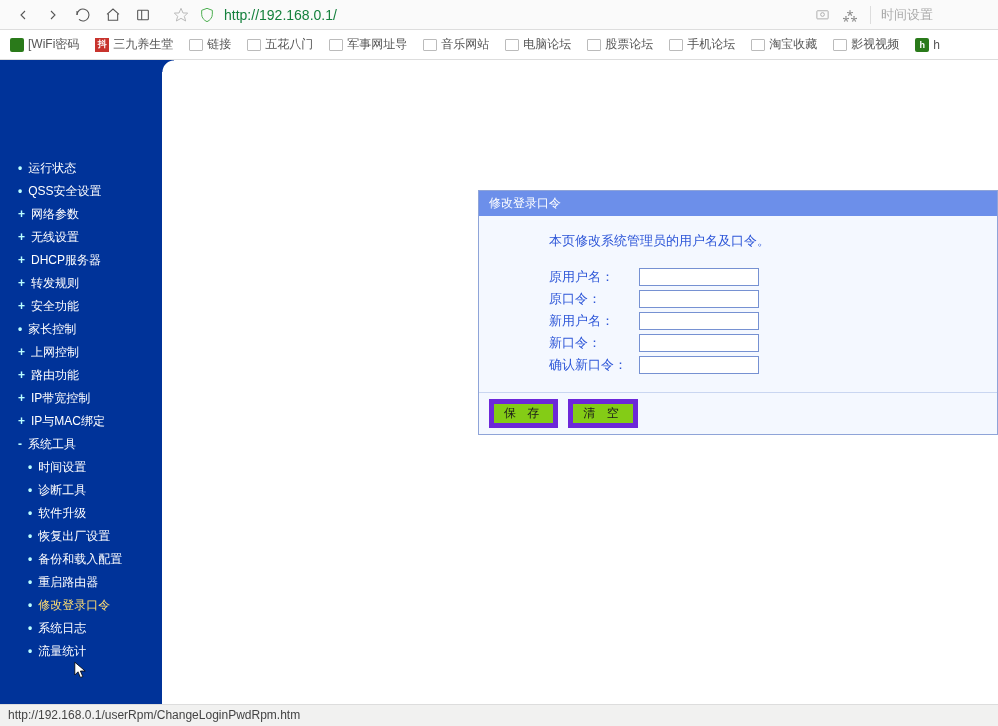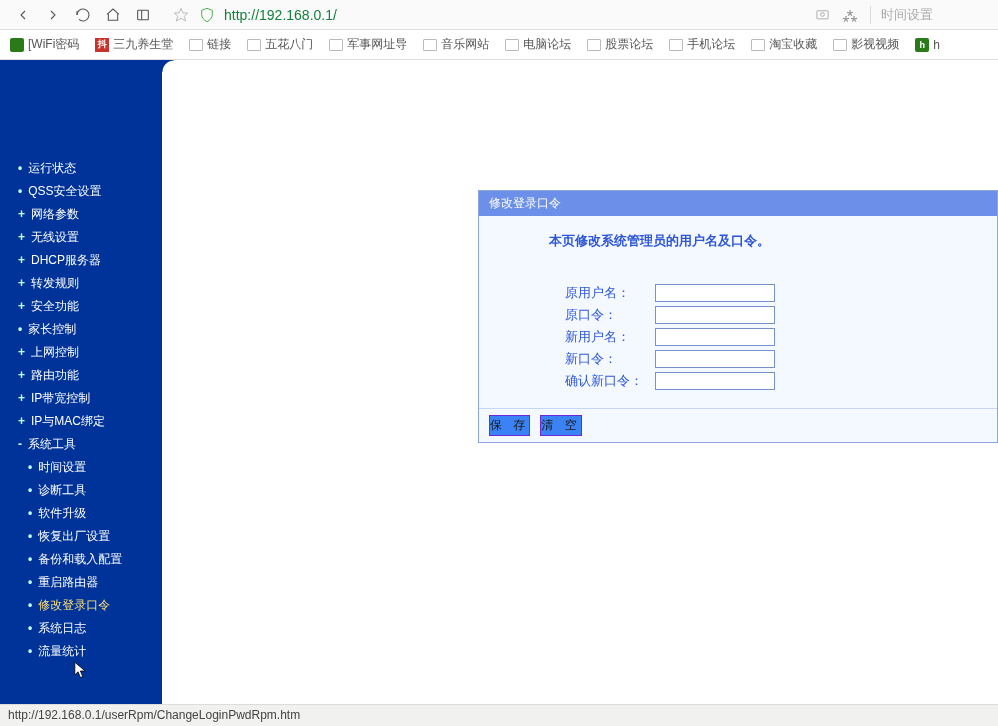--- a/index.html
+++ b/index.html
@@ -43,26 +43,26 @@
 .nav-item.leaf::before { content: "•"; color: #bff; }
 .nav-item.open::before { content: "-"; }
 .nav-item.sub::before { content: "•"; color: #bff; }
 .nav-item.active { color: #ffde73; }
 
 .content { flex: 1; background: #fff; padding: 0; position: relative; }
 .header-spacer { height: 75px; }
 .form-panel { margin: 55px 0 0 270px; width: 520px; border: 1px solid #8fa4d8; }
 .panel-title { background: #6C8FEA; color: #fff; font-size: 12px; padding: 4px 10px; }
 .panel-body { background: #f4f8ff; padding: 16px 20px 14px 30px; }
-.panel-desc { color: #2d56d8; font-size: 13px; text-align: left; padding-left: 40px; margin-bottom: 34px; font-weight: bold; }
+.panel-desc { color: #2d56d8; font-size: 13px; text-align: left; padding-left: 40px; margin-bottom: 18px; }
 .form-row { display: flex; align-items: center; margin-bottom: 4px; padding-left: 40px; }
-.form-label { width: 90px; color: #2d56d8; font-size: 13px; text-align: left; margin-left: 16px; }
+.form-label { width: 90px; color: #2d56d8; font-size: 13px; text-align: left; }
 .form-input { width: 120px; height: 18px; border: 1px solid #7691d2; background: #fff; padding: 0 4px; font-size: 12px; }
 .panel-footer { border-top: 1px solid #c9d6f1; padding: 6px 10px; background: #f4f8ff; display:flex; gap:10px;}
-.btn { border: 1px solid #6d28d9; background: #3b82f6; color: #1a1a1a; padding: 1px 0; font-size: 12px; cursor: pointer; letter-spacing: 4px; }
+.btn { border: 5px solid #6d28d9; background: #84cc16; color: #1a1a1a; padding: 1px 10px; font-size: 12px; cursor: pointer; letter-spacing: 4px; }
 
 .status-bar { position: absolute; bottom: 0; left: 0; right: 0; height: 22px; background: #f1f1f0; border-top: 1px solid #ddd; color: #444; font-size: 12px; padding: 3px 8px; }
 .cursor { position: absolute; left: 74px; top: 661px; width: 16px; height: 20px; pointer-events: none; z-index: 5; }
 </style>
 </head>
 <body>
 
 <div class="browser-toolbar">
   <div class="nav-btn">
       <svg viewBox="0 0 24 24">

